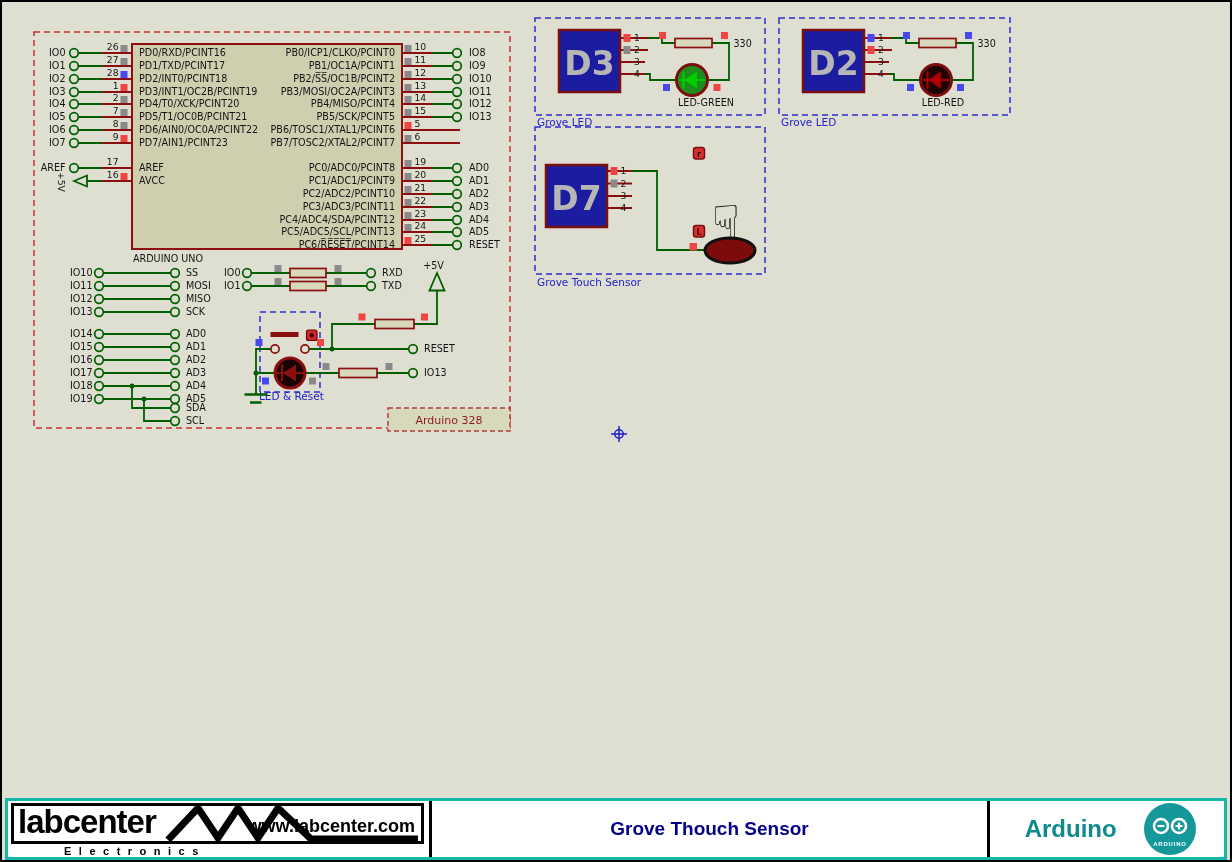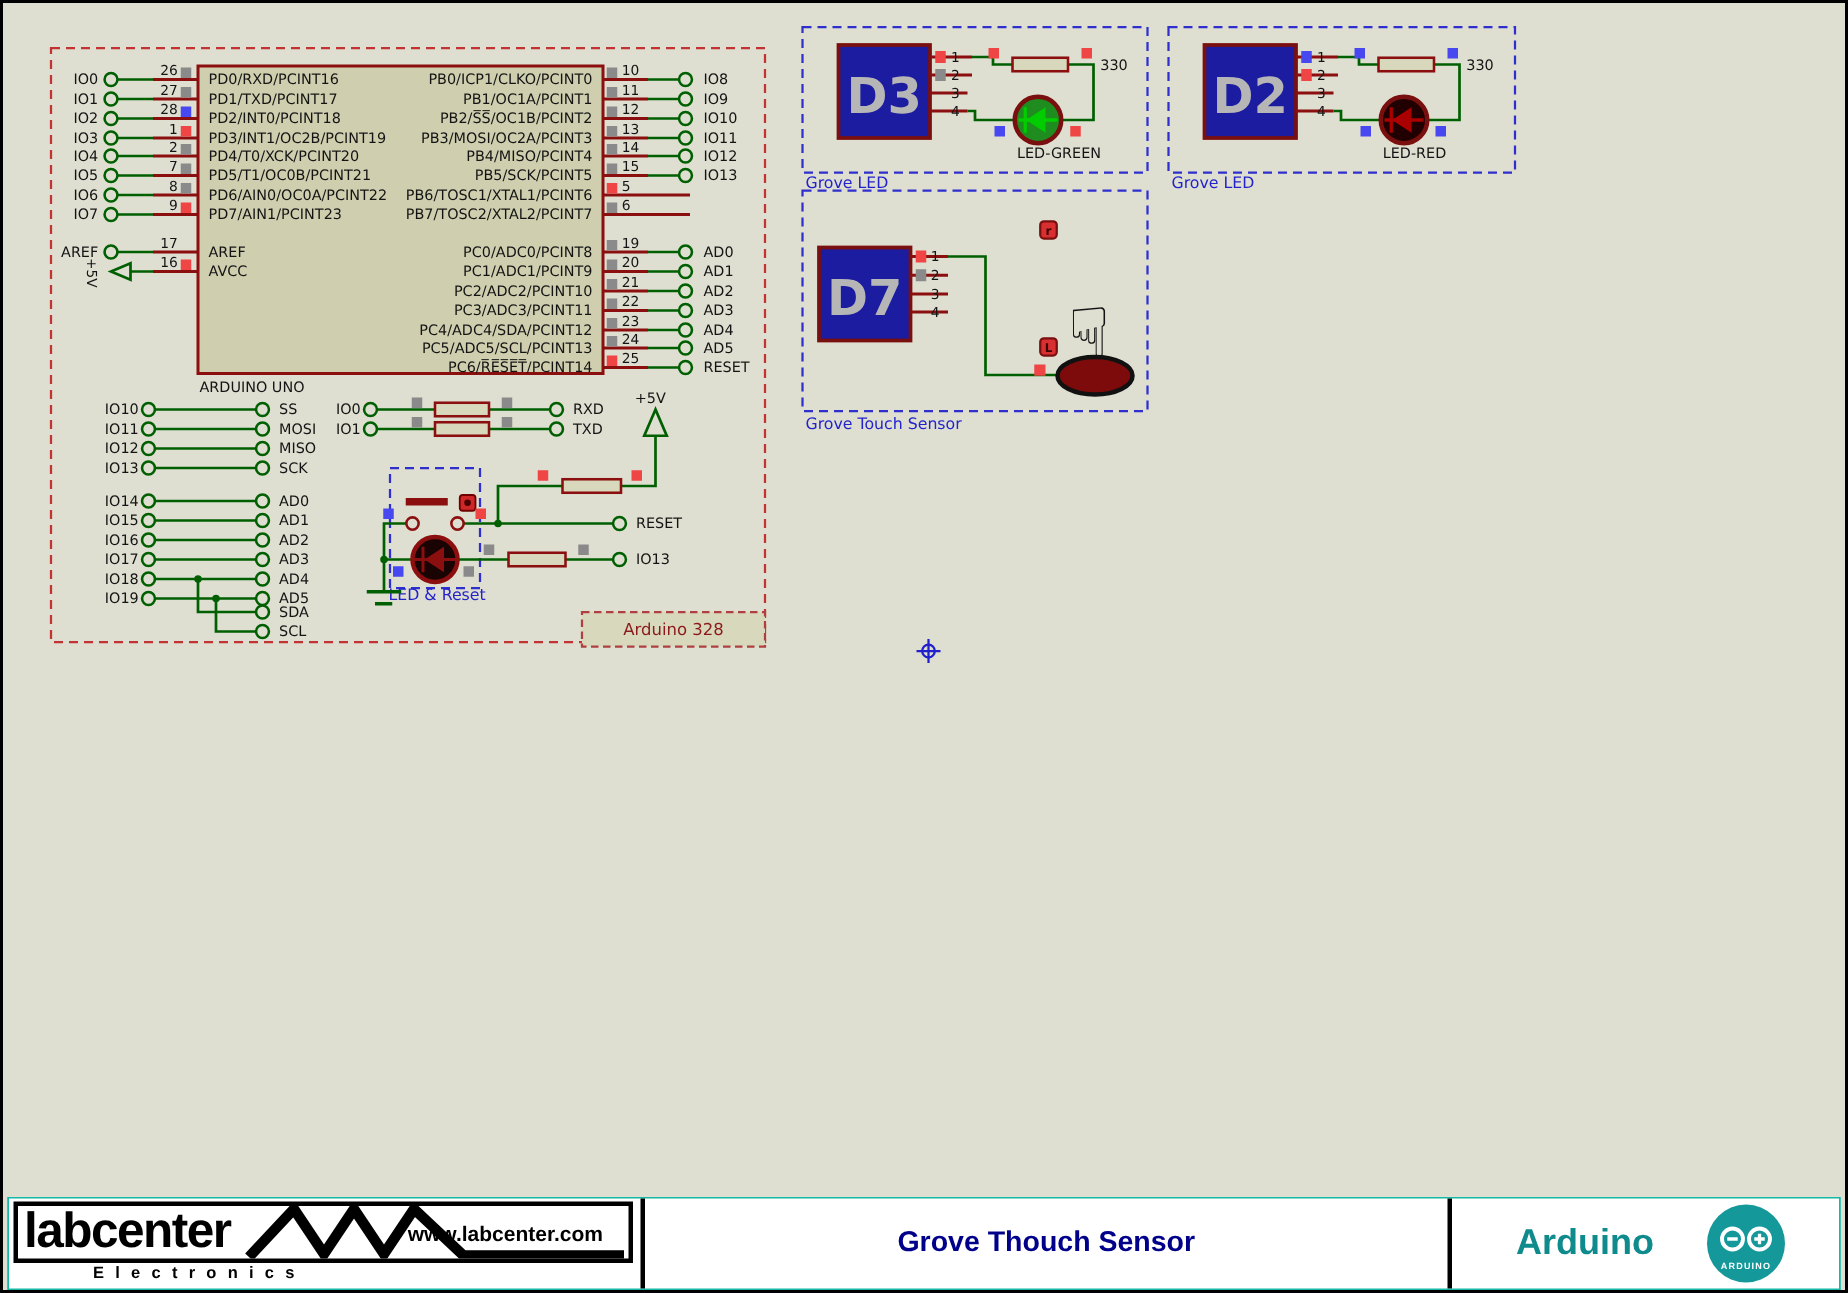--- a/index.html
+++ b/index.html
@@ -15,29 +15,29 @@
   .dot{fill:#005f00;}
   .sqg{fill:#8a8a8a;} .sqr{fill:#f04545;} .sqb{fill:#4848f0;}
   .res{fill:#d8d8bc;stroke:#8b0f0f;stroke-width:1.7;}
   .dashred{fill:none;stroke:#c43333;stroke-width:1.5;stroke-dasharray:6 4;}
   .dashblue{fill:none;stroke:#2f2fd0;stroke-width:1.5;stroke-dasharray:6 4;}
   .bluecap{font-size:10.5px;fill:#2323cc;}
   .blockrect{fill:#1c1ca0;stroke:#7a0f0f;stroke-width:2.5;}
   .blockref{font-size:33px;font-weight:bold;fill:#b6b6b6;}
   .darkredtext{fill:#8b1a1a;font-size:11px;}
   
-  .titleblock{position:absolute;left:3px;right:3px;bottom:0;height:62px;background:#14b8a6;
-              border:1px solid #14b8a6;display:flex;box-sizing:border-box;}
+  .titleblock{position:absolute;left:3px;right:3px;bottom:0;height:62px;background:#c4b5fd;
+              border:3px solid #14b8a6;display:flex;box-sizing:border-box;}
   .tb-cell1{width:424px;border-right:3px solid #000;position:relative;box-sizing:border-box;background:#fff;}
   .tb-cell2{flex:1;border-right:3px solid #000;display:flex;align-items:center;justify-content:center;background:#fff;}
-  .tb-cell3{width:258px;display:flex;align-items:center;justify-content:space-evenly;background:#fff;}
+  .tb-cell3{width:234px;display:flex;align-items:center;justify-content:space-evenly;background:#fff;}
   .tb-logo-box{position:absolute;left:3px;top:2px;width:413px;height:41px;border:3px solid #000;box-sizing:border-box;}
   .logo-main{position:absolute;left:4px;top:-3px;font-size:33px;font-weight:bold;letter-spacing:-1px;color:#000;}
   .logo-zigzag{position:absolute;left:0;top:0;width:407px;height:35px;}
-  .logo-www{position:absolute;right:17px;top:10px;font-size:14px;font-weight:bold;color:#000;}
+  .logo-www{position:absolute;right:6px;top:10px;font-size:18px;font-weight:bold;color:#000;}
   .logo-sub{position:absolute;left:8px;top:44px;font-size:11px;font-weight:bold;letter-spacing:7.5px;color:#000;padding-left:48px;}
   .tb-title{font-size:19px;font-weight:bold;color:#00008b;}
   .tb-brand{font-size:24px;font-weight:bold;color:#0f8b8d;margin-left:10px;}
 </style>
 </head>
 <body>
 
 <div class="page">
 
 <svg width="1228" height="858" viewBox="0 0 1228 858">

